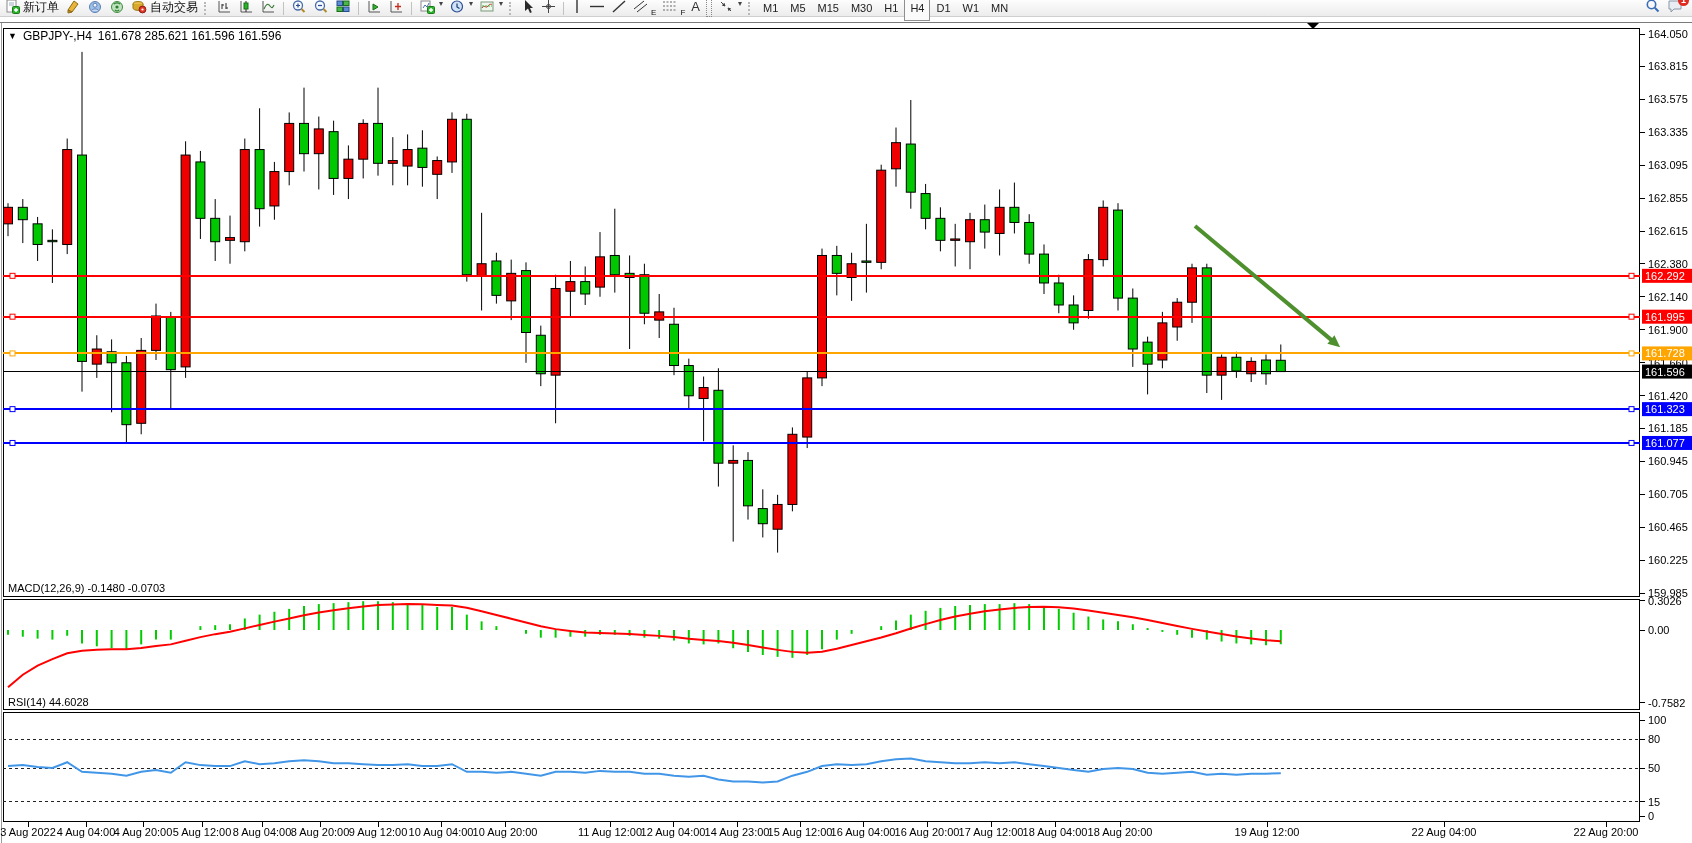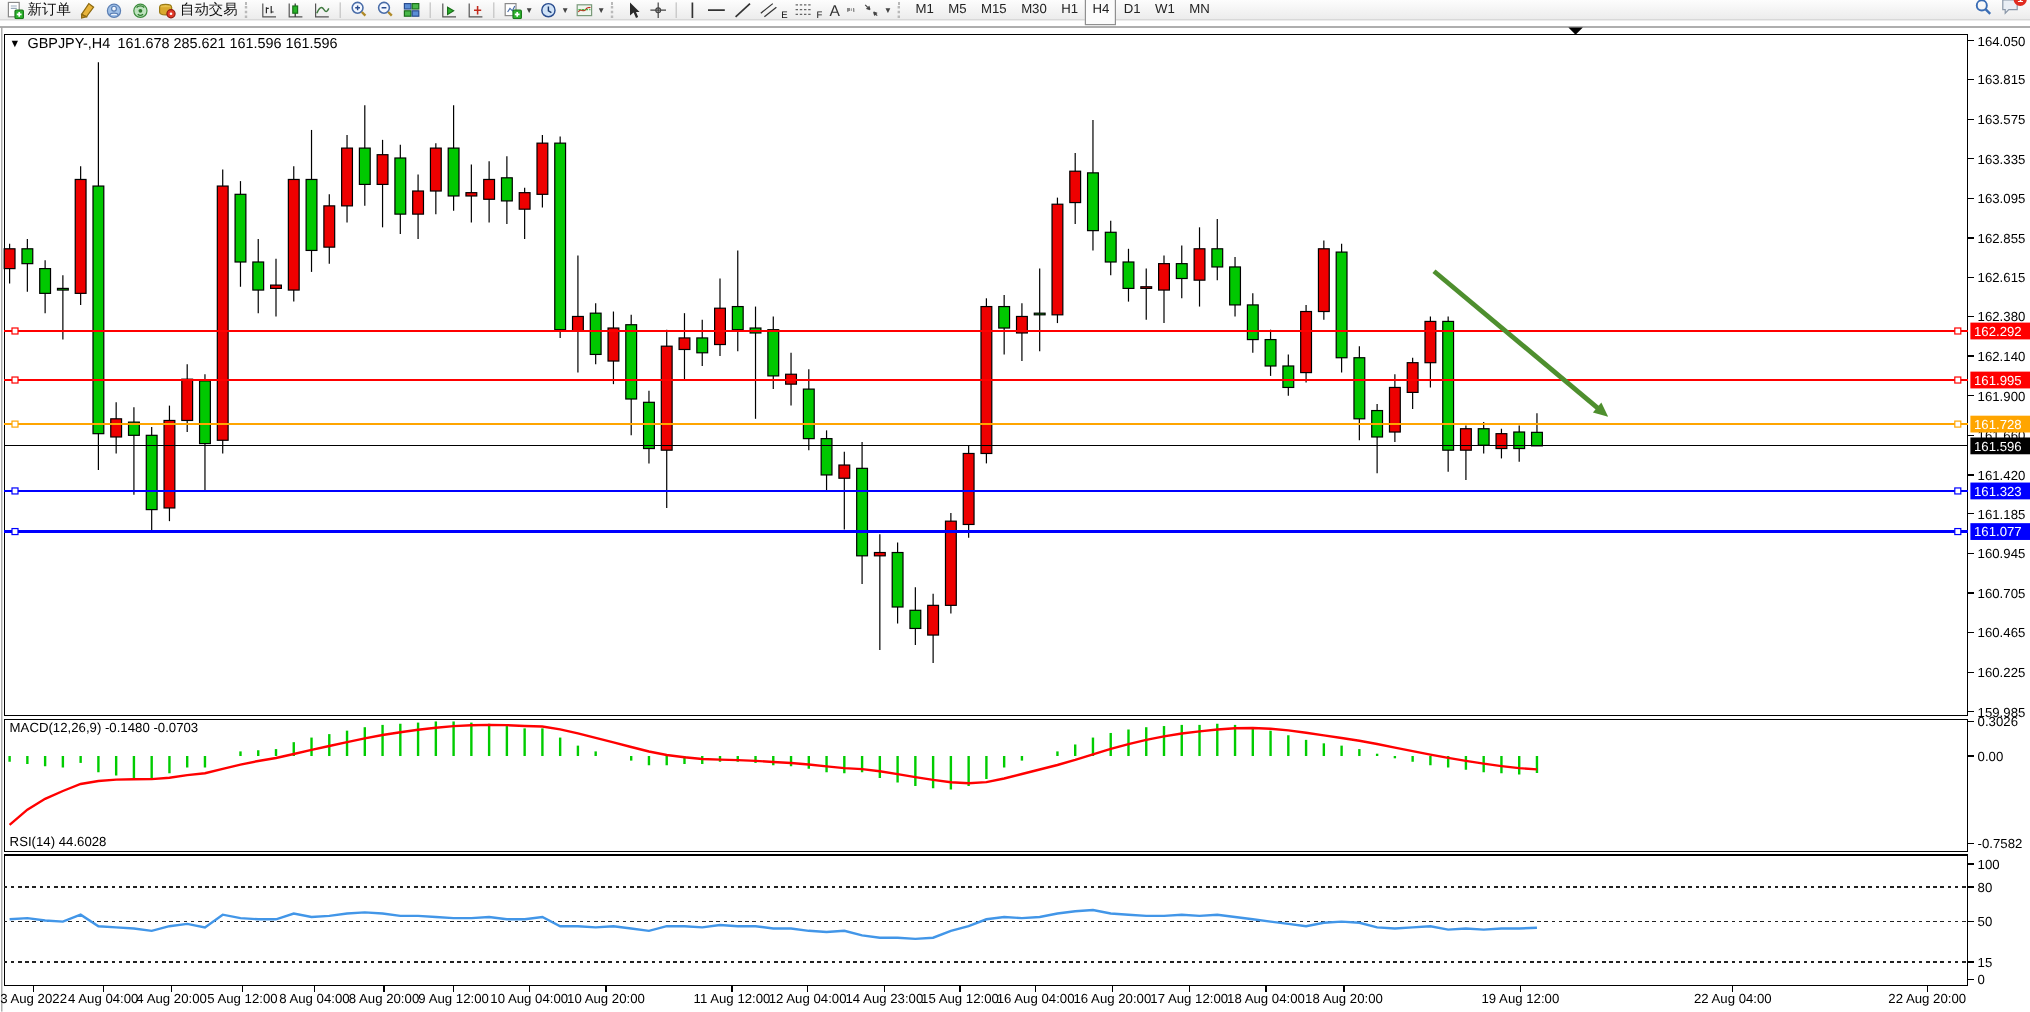--- a/index.html
+++ b/index.html
@@ -2,21 +2,21 @@
 <html><head>
 <meta charset="utf-8">
 <style>
   * { box-sizing: border-box; }
   html,body { margin:0; padding:0; width:1692px; height:843px; overflow:hidden;
     font-family:"Liberation Sans", sans-serif; background:#ffffff; }
   
   .toolbar { position:absolute; left:0; top:0; width:1692px; height:17px;
     background:linear-gradient(#fdfdfd,#ececec); border-bottom:1px solid #cfcfcf;
     display:flex; align-items:center; padding:0 2px; z-index:5; }
-  .tb-btn { height:18px; display:flex; align-items:center; gap:3px; padding:0 3px;
+  .tb-btn { height:18px; display:flex; gap:3px; padding:0 3px;
     font-size:12px; color:#111; cursor:default; white-space:nowrap; }
   .tb-btn svg { display:block; }
   .grip { width:5px; height:13px; border-left:2px dotted #b9b9b9; margin:0 4px 0 3px; }
   .vsep { width:1px; height:13px; background:#c2c2c2; margin:0 4px; }
   .dd { font-size:8px; color:#444; margin-left:1px; }
   .tf-btn { height:15px; padding:12px 5px; font-size:11px; color:#222; display:flex;
     align-items:center; border:1px solid transparent; }
   .tf-btn.active { background:#fbfbfb; border:1px solid #8f8f8f; }
   .tb-right { margin-left:auto; display:flex; align-items:center; gap:6px; padding-right:6px; }
   .badge { position:absolute; right:-5px; top:-4px; background:#e02b20; color:#fff;
@@ -301,21 +301,21 @@
 
 <div class="winframe"></div>
 <div class="win-topline"></div>
 <div class="win-leftline"></div>
 
 <div class="chart-title">
   <span class="tri">▼</span>
   <span>GBPJPY-,H4</span>
   <span>161.678 285.621 161.596 161.596</span>
 </div>
-<div class="ind-label" style="left:8px; top:601px;">MACD(12,26,9) -0.1480 -0.0703</div>
+<div class="ind-label" style="left:8px; top:582px;">MACD(12,26,9) -0.1480 -0.0703</div>
 <div class="ind-label" style="left:8px; top:696px;">RSI(14) 44.6028</div>
 
 <svg id="chart" width="1692" height="843">
     <rect x="3.5" y="28.5" width="1636" height="568" fill="none" stroke="#000" shape-rendering="crispEdges"></rect>
     <rect x="3.5" y="599.5" width="1636" height="110" fill="none" stroke="#000" shape-rendering="crispEdges"></rect>
     <rect x="3.5" y="712.5" width="1636" height="109" fill="none" stroke="#000" shape-rendering="crispEdges"></rect>
     <line x1="1640" x2="1645" y1="34" y2="34" stroke="#000" shape-rendering="crispEdges"></line>
     <text x="1648" y="38" font-size="11" fill="#000" font-family="&quot;Liberation Sans&quot;,sans-serif" text-anchor="start">164.050</text>
     <line x1="1640" x2="1645" y1="66.32660000000187" y2="66.32660000000187" stroke="#000" shape-rendering="crispEdges"></line>
     <text x="1648" y="70.32660000000187" font-size="11" fill="#000" font-family="&quot;Liberation Sans&quot;,sans-serif" text-anchor="start">163.815</text>

